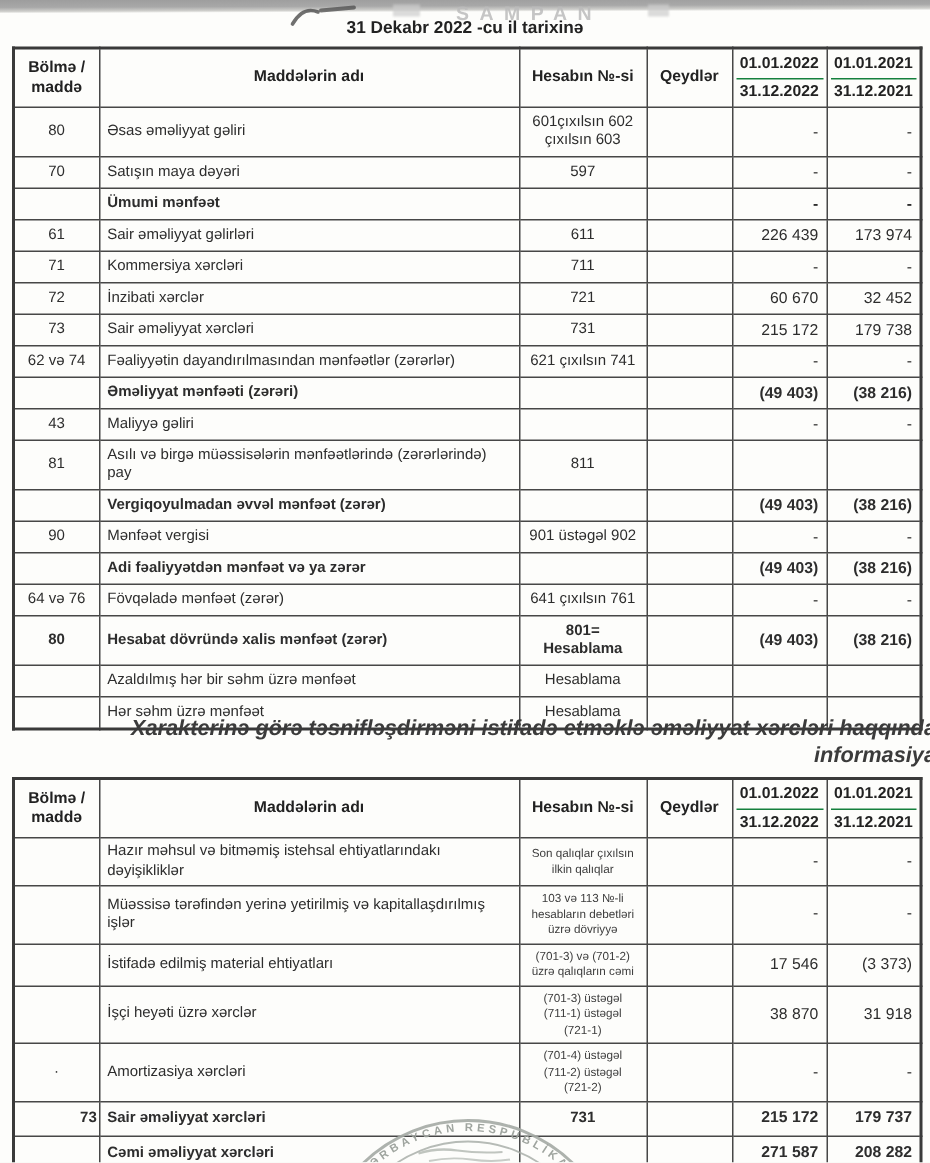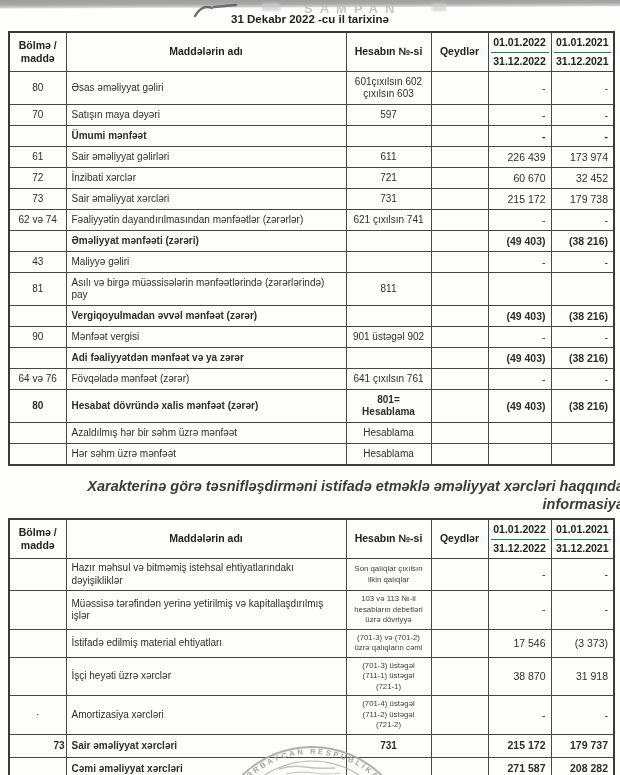--- a/index.html
+++ b/index.html
@@ -125,20 +125,28 @@
         </tr>
         <tr>
           <td class="code">61</td>
           <td class="name">Sair əməliyyat gəlirləri</td>
           <td class="account">611</td>
           <td class="notes"></td>
           <td class="num">226 439</td>
           <td class="num">173 974</td>
         </tr>
         <tr>
+          <td class="code">71</td>
+          <td class="name">Kommersiya xərcləri</td>
+          <td class="account">711</td>
+          <td class="notes"></td>
+          <td class="num">-</td>
+          <td class="num">-</td>
+        </tr>
+        <tr>
           <td class="code">72</td>
           <td class="name">İnzibati xərclər</td>
           <td class="account">721</td>
           <td class="notes"></td>
           <td class="num">60 670</td>
           <td class="num">32 452</td>
         </tr>
         <tr>
           <td class="code">73</td>
           <td class="name">Sair əməliyyat xərcləri</td>

